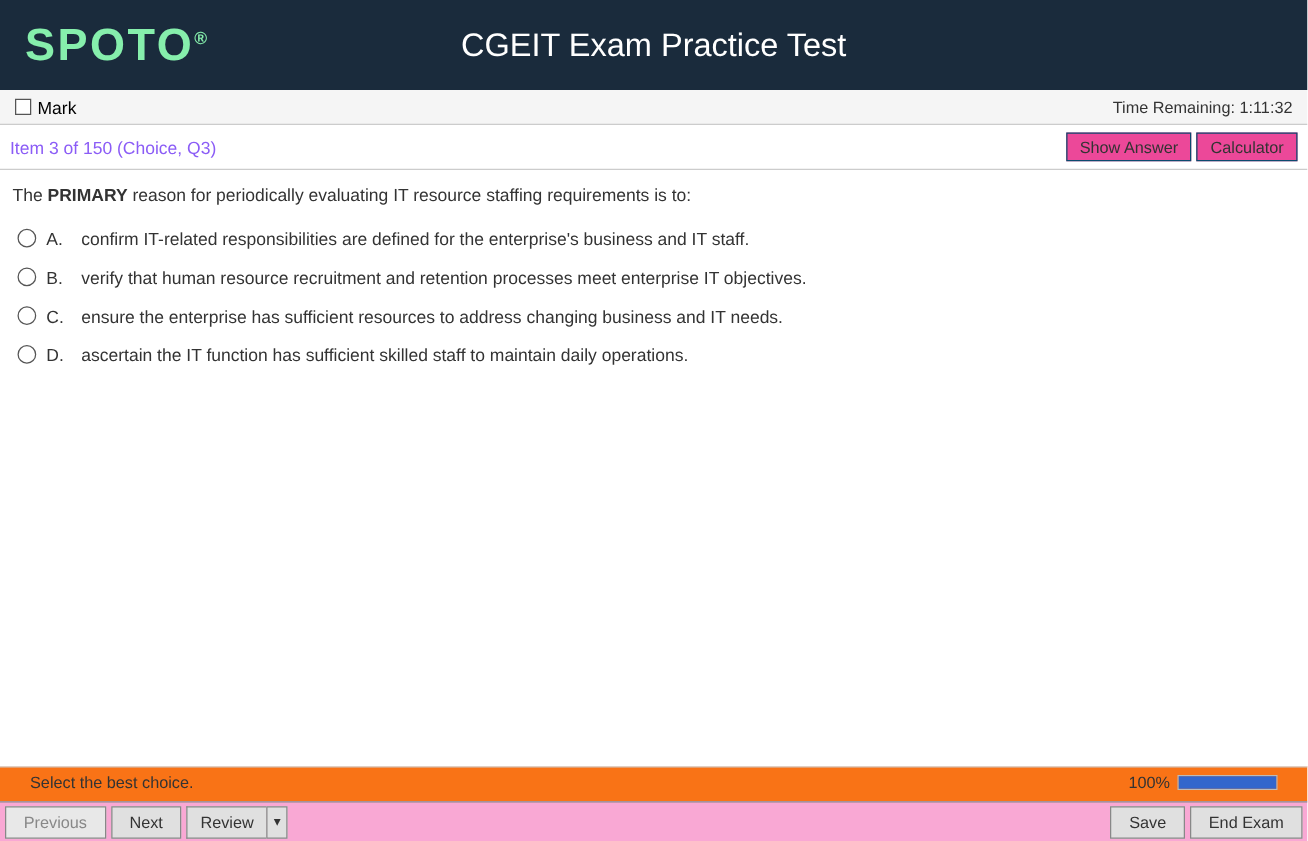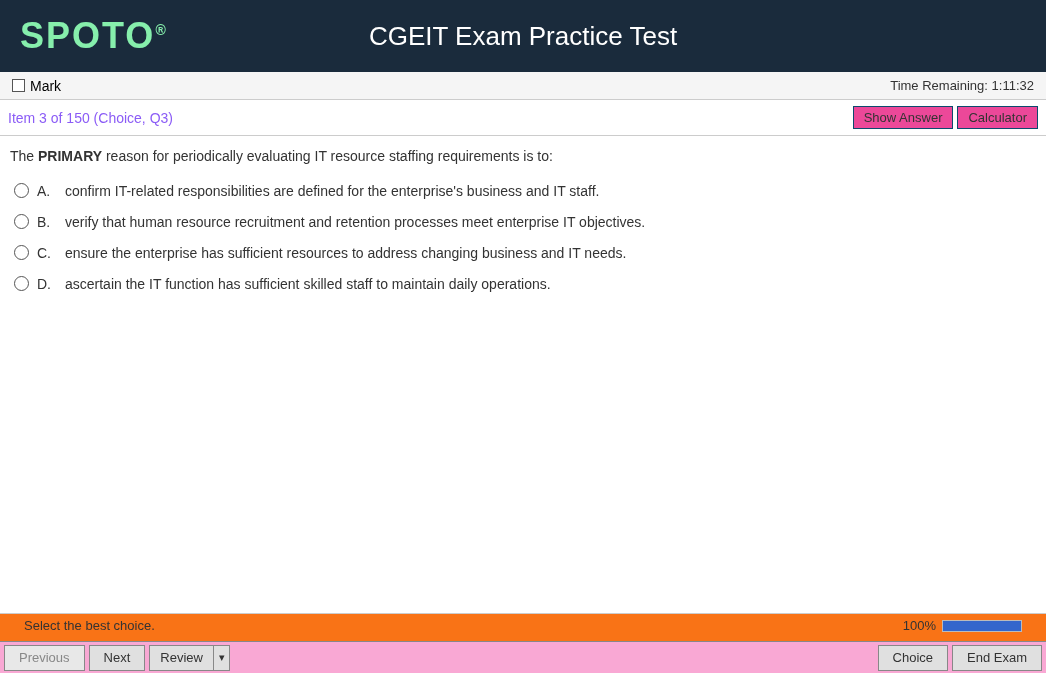--- a/index.html
+++ b/index.html
@@ -298,16 +298,16 @@
 <div id="nav-bar">
   <div id="nav-left">
     <button class="nav-button disabled">Previous</button>
     <button class="nav-button">Next</button>
     <div id="review-btn-container">
       <button id="review-btn">Review</button>
       <button id="review-dropdown">▾</button>
     </div>
   </div>
   <div id="nav-right">
-    <button class="nav-button">Choice</button>
+    <button class="nav-button">Save</button>
     <button class="nav-button">End Exam</button>
   </div>
 </div>
 
 </body></html>

